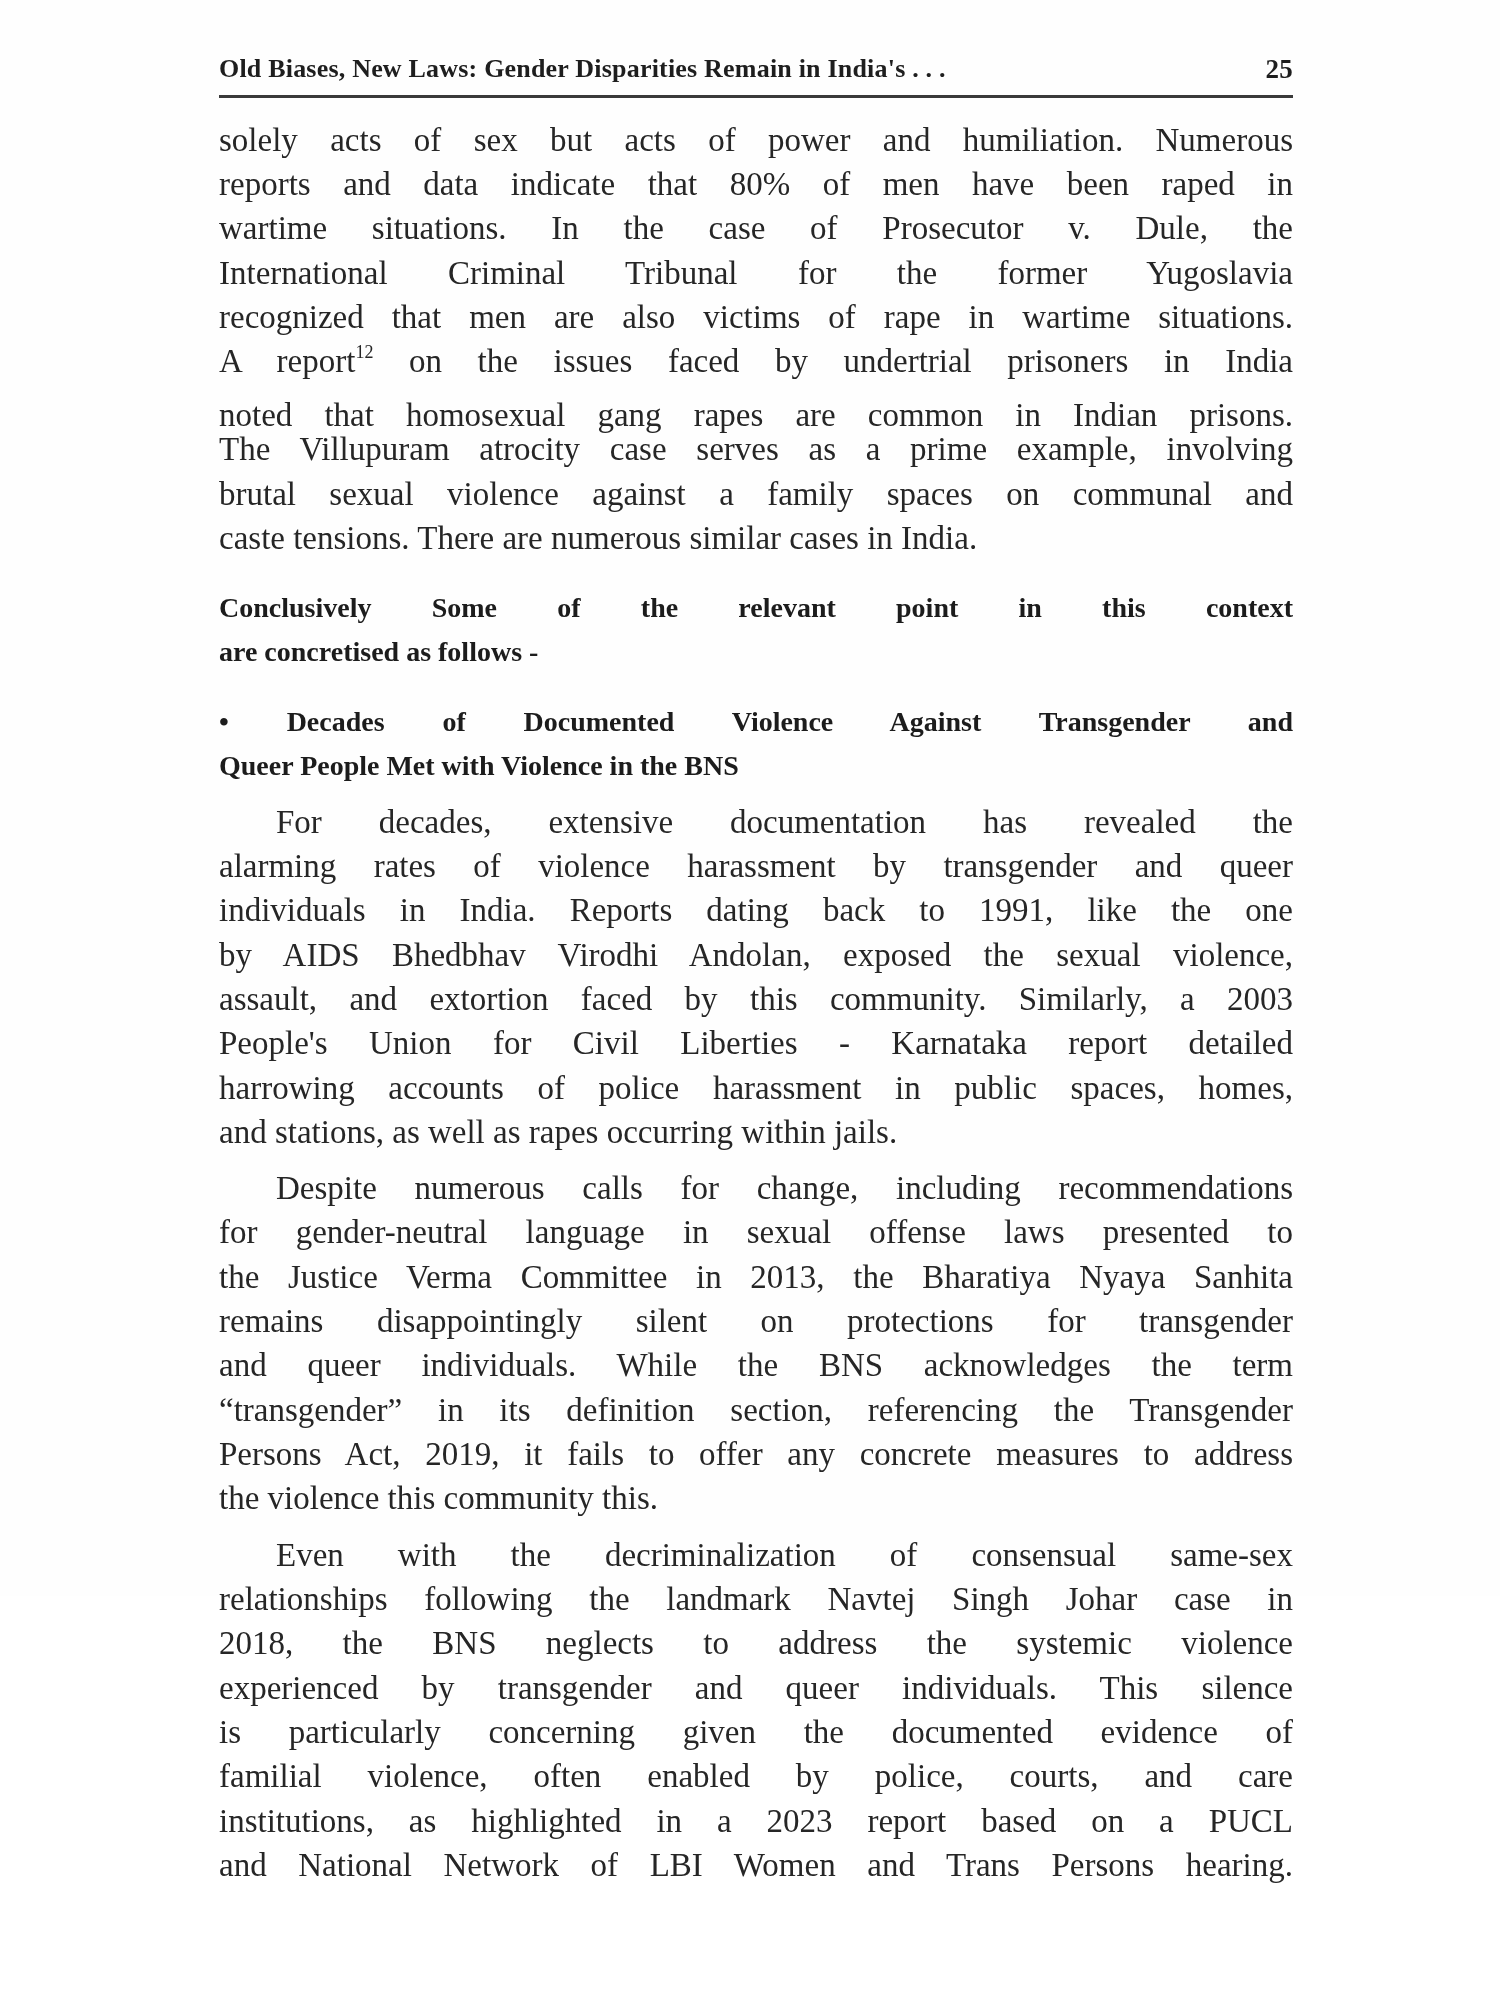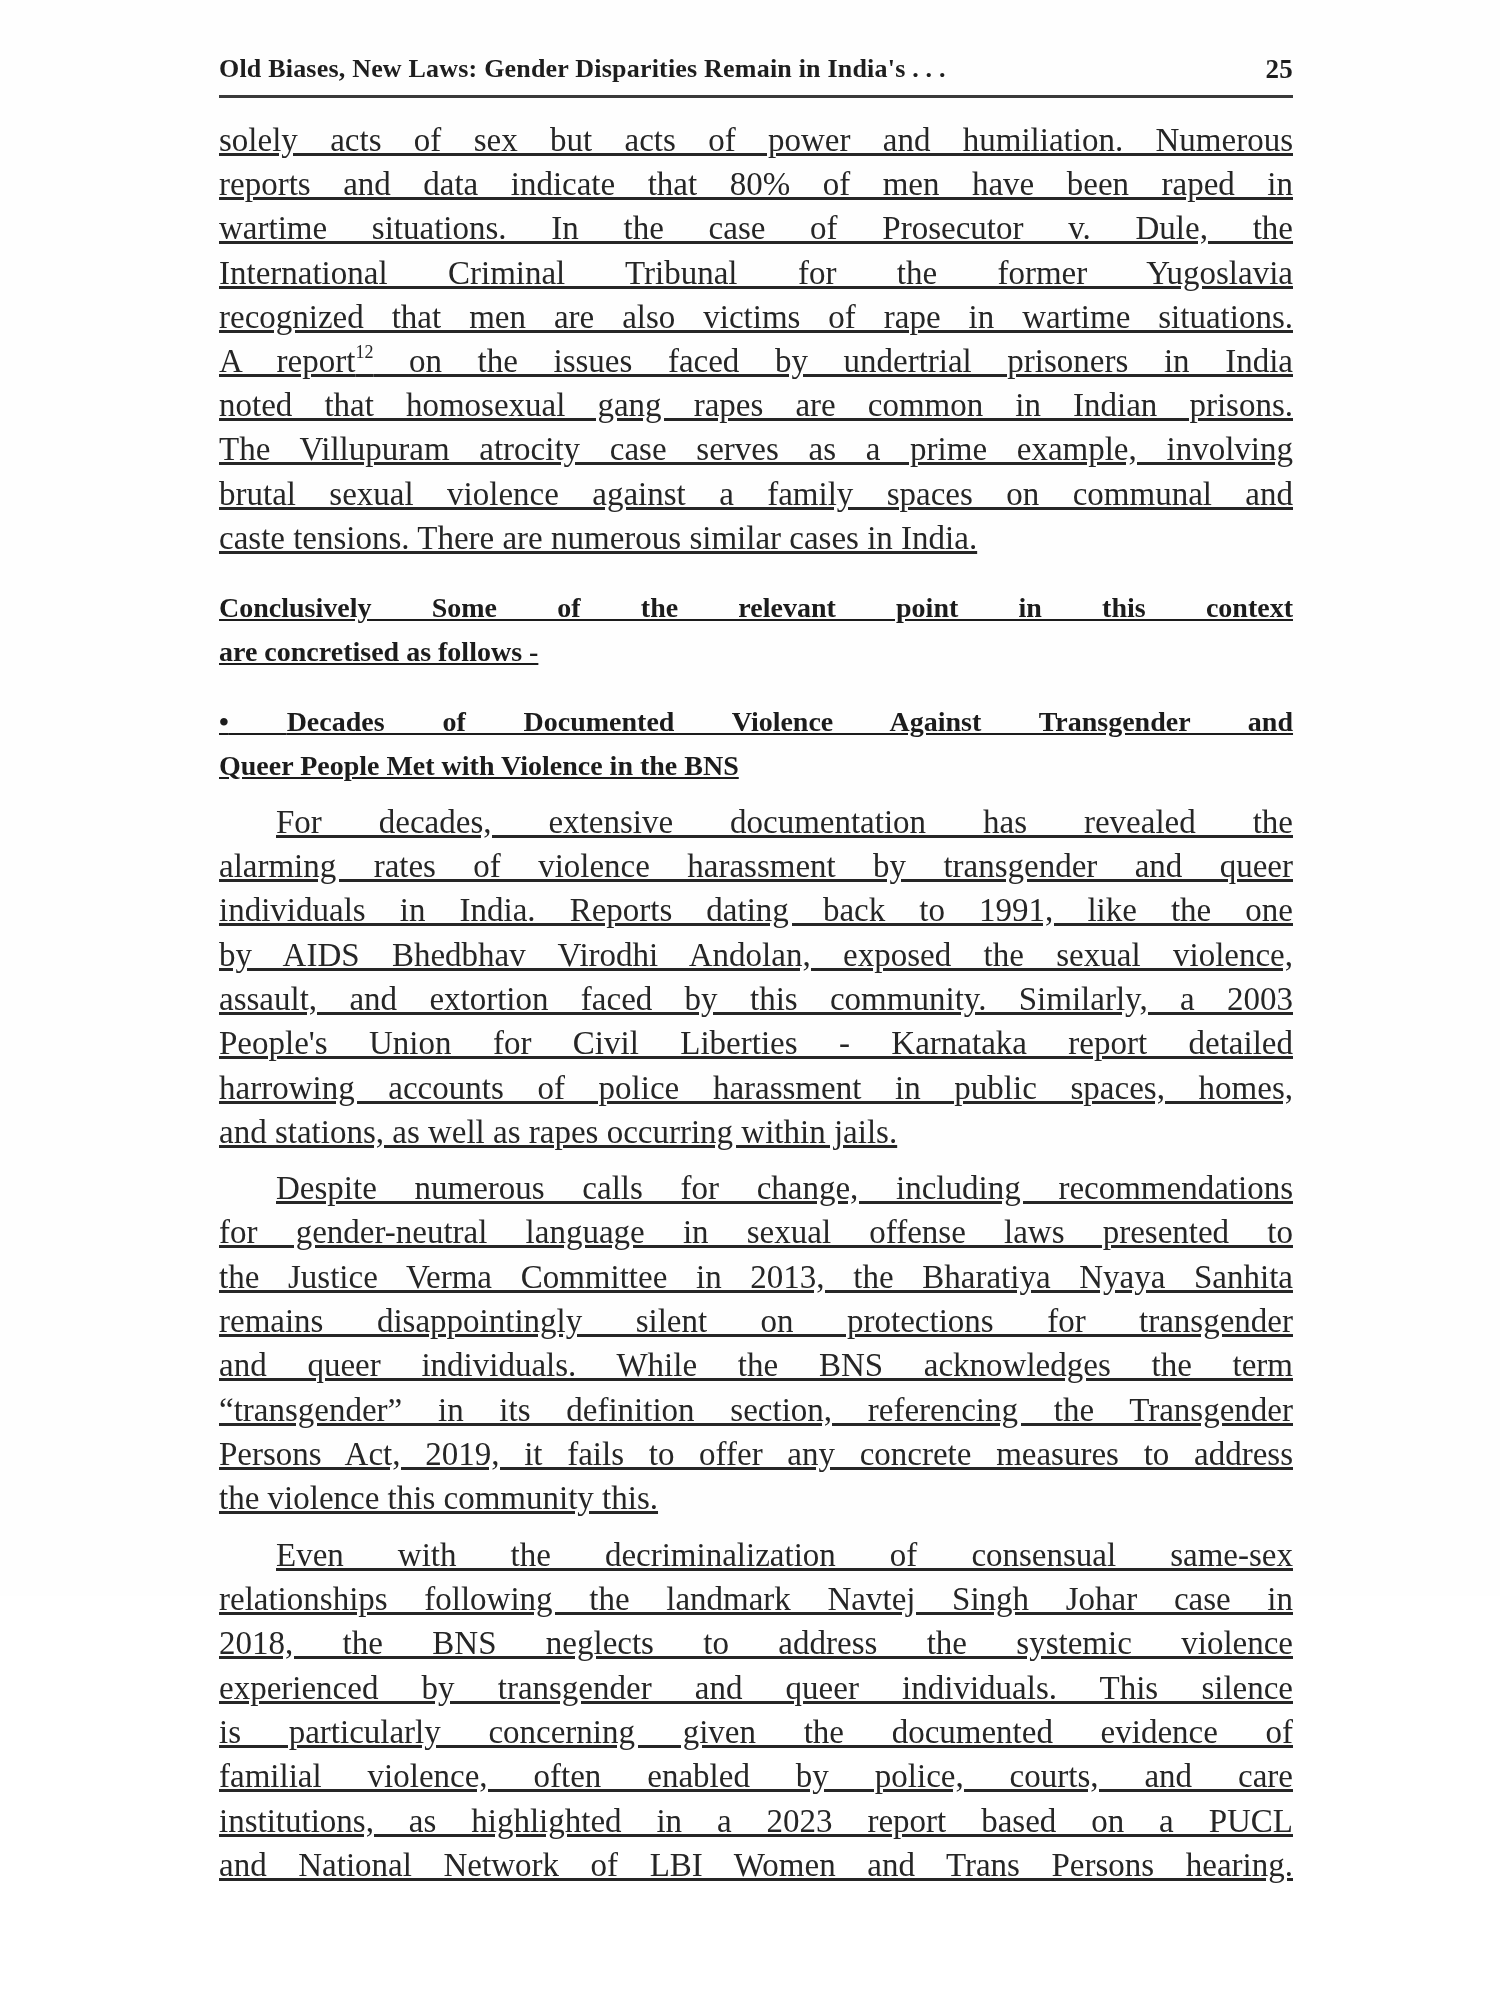--- a/index.html
+++ b/index.html
@@ -5,21 +5,21 @@
   html, body { margin:0; padding:0; }
   body { width:1500px; height:2000px; background:#ffffff; position:relative; overflow:hidden; }
   .page { position:absolute; left:0; top:0; width:1500px; height:1596px; background:#fefefe; }
   .running-head { position:absolute; left:219px; top:54px; width:1074px; height:34px;
     font-family:"Liberation Serif","DejaVu Serif",serif; font-size:26px; font-weight:bold; color:#1e1e1e; letter-spacing:0.2px; }
   .running-head .title { position:absolute; left:0; top:0; white-space:nowrap; }
   .running-head .pagenum { position:absolute; right:0; top:0; font-size:27px; }
   .rule { position:absolute; left:219px; top:95px; width:1074px; height:3px; background:#3a3a3a; }
   .line { position:absolute; left:219px; width:1074px; height:44px; line-height:44px;
     font-family:"Liberation Serif","DejaVu Serif",serif; font-size:33px; color:#262626;
-    white-space:nowrap; text-align:justify; text-align-last:justify;text-decoration:underline; }
+    white-space:nowrap; text-align:justify; text-align-last:justify; }
   .line.last { text-align:center; text-align-last:left; }
   .line.indent { left:276px; width:1017px; }
   .line.head { font-weight:bold; font-size:28px; color:#1c1c1c; }
   sup { font-size:18px; line-height:0; vertical-align:super; position:relative; top:-2px; }
 </style>
 </head>
 <body>
 
 <div class="page">
 
@@ -29,21 +29,21 @@
   </div>
   <div class="rule"></div>
 
   <div>
     <div class="line" style="top:118px">solely acts of sex but acts of power and humiliation. Numerous</div>
     <div class="line" style="top:162px">reports and data indicate that 80% of men have been raped in</div>
     <div class="line" style="top:206px">wartime situations. In the case of Prosecutor v. Dule, the</div>
     <div class="line" style="top:251px">International Criminal Tribunal for the former Yugoslavia</div>
     <div class="line" style="top:295px">recognized that men are also victims of rape in wartime situations.</div>
     <div class="line" style="top:339px"><span>A report</span><sup>12</sup> <span>on the issues faced by undertrial prisoners in India</span></div>
-    <div class="line" style="top:383px">noted that homosexual gang rapes are common in Indian prisons.</div>
+    <div class="line" style="top:393px">noted that homosexual gang rapes are common in Indian prisons.</div>
     <div class="line" style="top:427px">The Villupuram atrocity case serves as a prime example, involving</div>
     <div class="line" style="top:472px">brutal sexual violence against a family spaces on communal and</div>
     <div class="line last" style="top:516px">caste tensions. There are numerous similar cases in India.</div>
   </div>
 
   <div>
     <div class="line head" style="top:586px">Conclusively Some of the relevant point in this context</div>
     <div class="line head last" style="top:630px">are concretised as follows -</div>
   </div>
 

